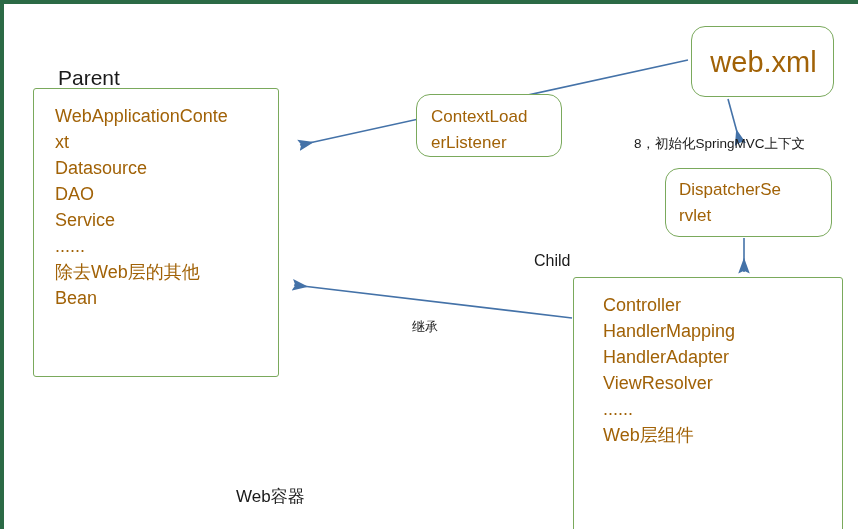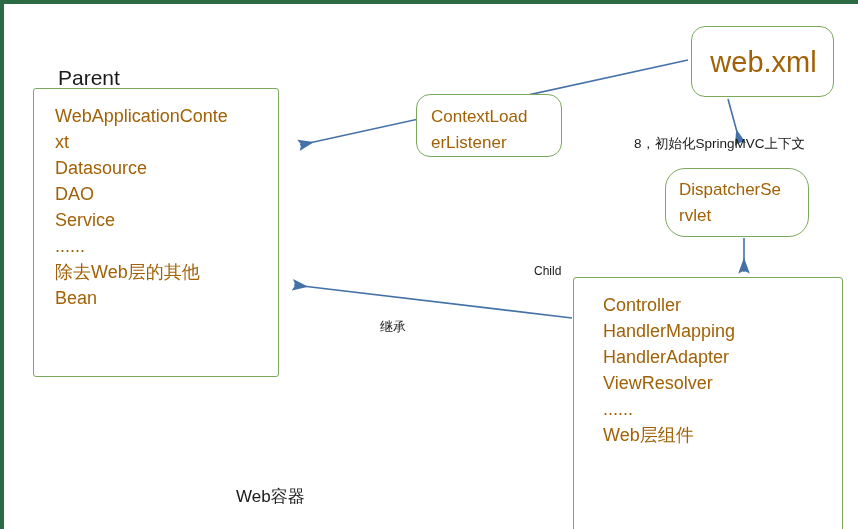--- a/index.html
+++ b/index.html
@@ -85,25 +85,25 @@
       <line x1="744" y1="238" x2="744" y2="272" stroke="#4472a8" stroke-width="1.6" marker-end="url(#ah)"></line>
     </g>
 
     <g>
       <line x1="572" y1="318" x2="294" y2="285" stroke="#4472a8" stroke-width="1.6" marker-end="url(#ah)"></line>
     </g>
   </svg>
 
   <div class="free-label" style="left:58px; top:66px; font-size:21px;">Parent</div>
 
-  <div class="free-label" style="left:534px; top:264px; font-size:12px;">Child</div>
+  <div class="free-label" style="left:534px; top:252px; font-size:16px;">Child</div>
 
   <div class="free-label" style="left:236px; top:485px; font-size:17px;">Web容器</div>
 
-  <div class="free-label" style="left:380px; top:318px; font-size:13px;">继承</div>
+  <div class="free-label" style="left:412px; top:318px; font-size:13px;">继承</div>
 
 
   <div class="free-label" style="left:634px; top:135px; font-size:13.5px;">8，初始化SpringMVC上下文</div>
 
   <div class="rbox" style="left:33px; top:88px; width:246px; height:289px;">
     <div class="body" style="position:absolute; left:21px; top:14px; font-size:18px; line-height:26px;">WebApplicationConte
 xt
 Datasource
 DAO
 Service
@@ -115,21 +115,21 @@
   <div class="rbox" style="left:416px; top:84px; width:146px; height:63px; border-radius:14px;margin-top:10px;">
     <div class="body" style="position:absolute; left:14px; top:9px; font-size:17px; line-height:26px;">ContextLoad
 erListener</div>
   </div>
 
   <div class="rbox" style="left:691px; top:26px; width:143px; height:71px; border-radius:14px;">
     <div class="body" style="position:absolute; left:0; top:0; width:143px; height:71px;
                 display:flex; align-items:center; justify-content:center; font-size:29px;">web.xml</div>
   </div>
 
-  <div class="rbox" style="left:665px; top:168px; width:144px; height:69px; border-radius:20px;">
+  <div class="rbox" style="left:665px; top:168px; width:167px; height:69px; border-radius:14px;">
     <div class="body" style="position:absolute; left:13px; top:8px; font-size:17px; line-height:26px;">DispatcherSe
 rvlet</div>
   </div>
 
   <div class="rbox" style="left:573px; top:277px; width:270px; height:262px;">
     <div class="body" style="position:absolute; left:29px; top:14px; font-size:18px; line-height:26px;">Controller
 HandlerMapping
 HandlerAdapter
 ViewResolver
 ......

